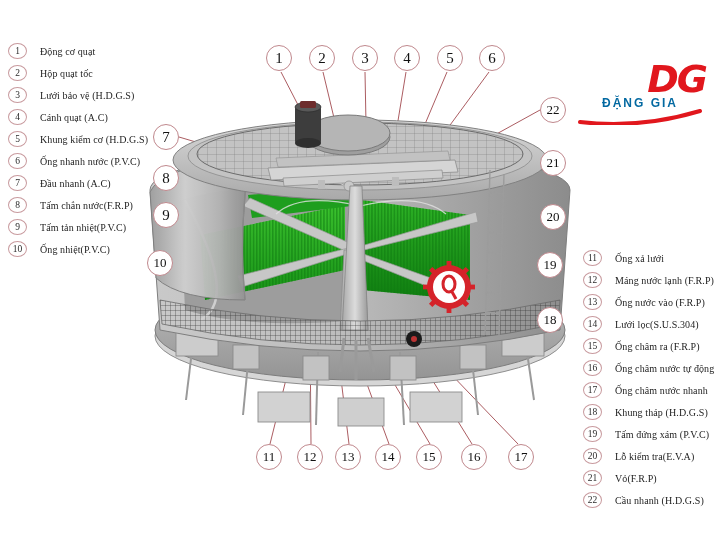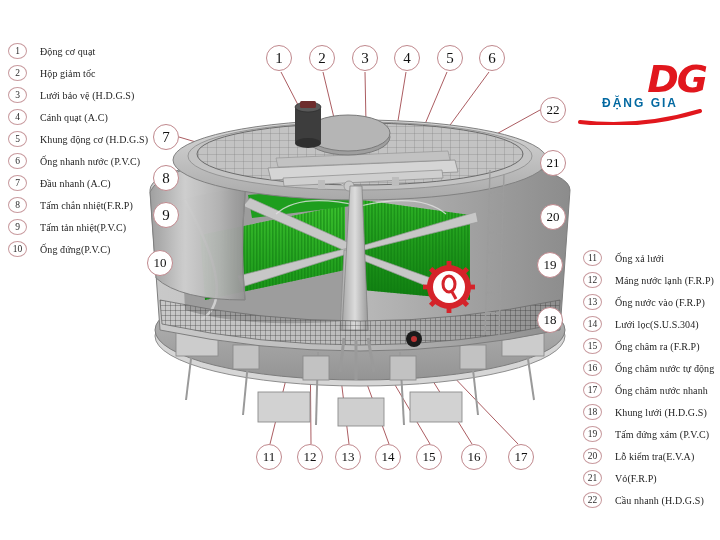--- a/index.html
+++ b/index.html
@@ -332,53 +332,53 @@
       <div class="callout small" style="left: 553px; top: 110px;">22</div>
     </div>
 
   <div class="legend" id="legend-left">
       <div class="legend-row">
         <div class="num-circle">1</div>
         <div class="legend-label">Động cơ quạt</div>
       </div>
       <div class="legend-row">
         <div class="num-circle">2</div>
-        <div class="legend-label">Hộp giảm tốc</div>
+        <div class="legend-label">Hộp quạt tốc</div>
       </div>
       <div class="legend-row">
         <div class="num-circle">3</div>
         <div class="legend-label">Lưới bảo vệ (H.D.G.S)</div>
       </div>
       <div class="legend-row">
         <div class="num-circle">4</div>
         <div class="legend-label">Cánh quạt (A.C)</div>
       </div>
       <div class="legend-row">
         <div class="num-circle">5</div>
-        <div class="legend-label">Khung động cơ (H.D.G.S)</div>
+        <div class="legend-label">Khung kiểm cơ (H.D.G.S)</div>
       </div>
       <div class="legend-row">
         <div class="num-circle">6</div>
         <div class="legend-label">Ống nhanh nước (P.V.C)</div>
       </div>
       <div class="legend-row">
         <div class="num-circle">7</div>
         <div class="legend-label">Đầu nhanh (A.C)</div>
       </div>
       <div class="legend-row">
         <div class="num-circle">8</div>
-        <div class="legend-label">Tấm chắn nhiệt(F.R.P)</div>
+        <div class="legend-label">Tấm chắn nước(F.R.P)</div>
       </div>
       <div class="legend-row">
         <div class="num-circle">9</div>
         <div class="legend-label">Tấm tản nhiệt(P.V.C)</div>
       </div>
       <div class="legend-row">
         <div class="num-circle">10</div>
-        <div class="legend-label">Ống đứng(P.V.C)</div>
+        <div class="legend-label">Ống nhiệt(P.V.C)</div>
       </div>
     </div>
 
   <div class="legend" id="legend-right">
       <div class="legend-row">
         <div class="num-circle">11</div>
         <div class="legend-label">Ống xả lưới</div>
       </div>
       <div class="legend-row">
         <div class="num-circle">12</div>
@@ -399,21 +399,21 @@
       <div class="legend-row">
         <div class="num-circle">16</div>
         <div class="legend-label">Ống châm nước tự động</div>
       </div>
       <div class="legend-row">
         <div class="num-circle">17</div>
         <div class="legend-label">Ống châm nước nhanh</div>
       </div>
       <div class="legend-row">
         <div class="num-circle">18</div>
-        <div class="legend-label">Khung lưới (H.D.G.S)</div>
+        <div class="legend-label">Khung tháp (H.D.G.S)</div>
       </div>
       <div class="legend-row">
         <div class="num-circle">19</div>
         <div class="legend-label">Tấm đứng xám (P.V.C)</div>
       </div>
       <div class="legend-row">
         <div class="num-circle">20</div>
         <div class="legend-label">Lỗ kiểm tra(E.V.A)</div>
       </div>
       <div class="legend-row">

